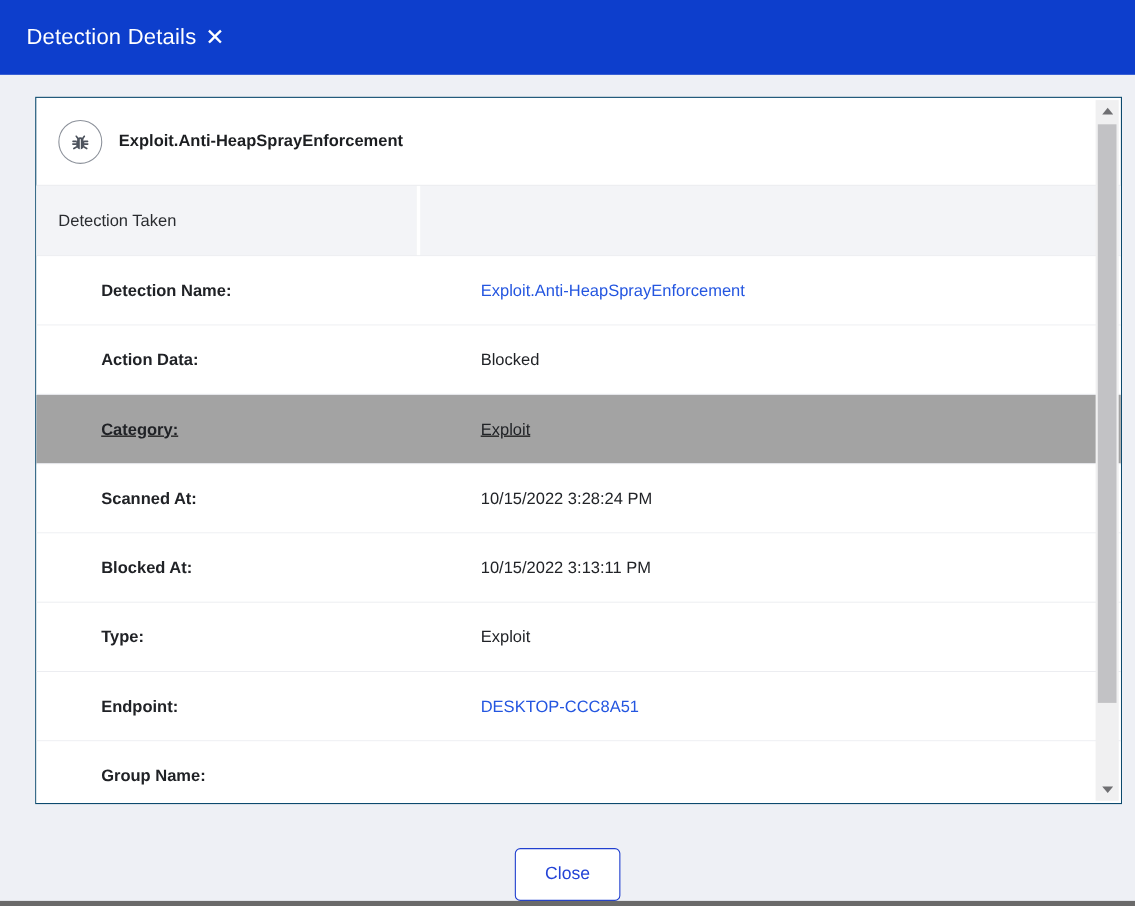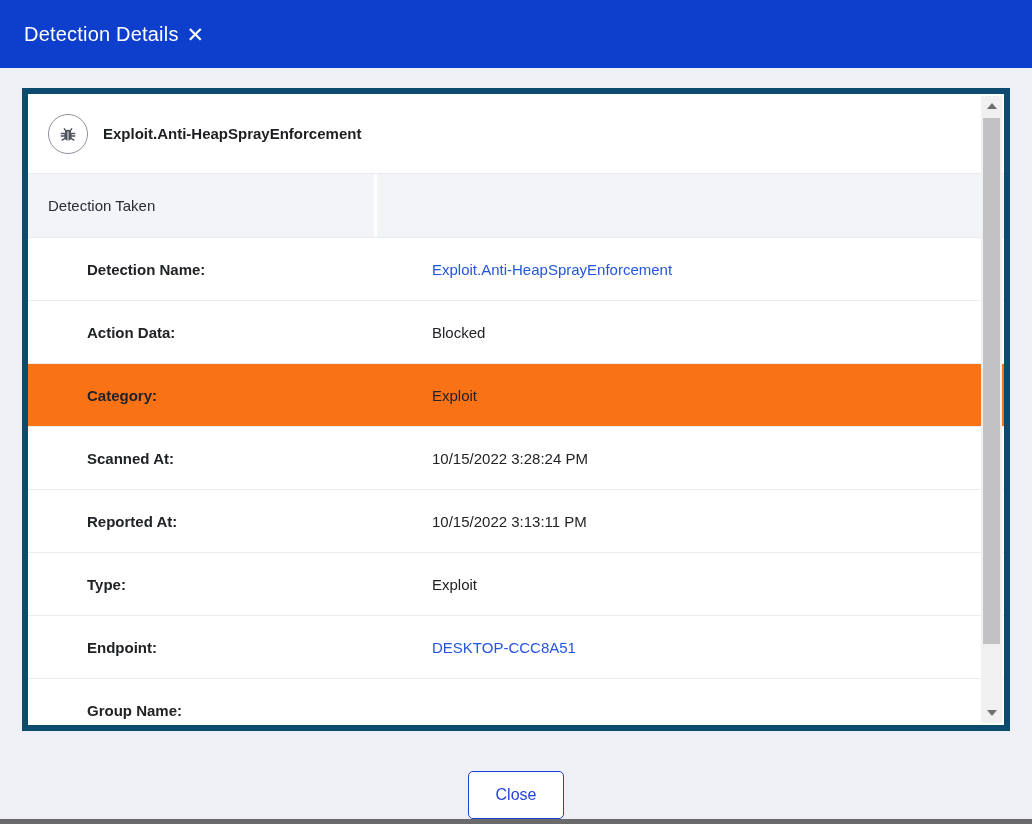--- a/index.html
+++ b/index.html
@@ -20,24 +20,24 @@
     padding: 0 24px 0 24px;
   }
   .modal-title { color: #ffffff; font-size: 20px; font-weight: 400; letter-spacing: 0.2px; }
   .close-x {
     color: #ffffff; font-size: 21px; line-height: 1;
     cursor: pointer; padding: 4px 8px; font-weight: 400;
   }
 
   
   .card {
-    position: absolute; left: 22px; top: 88px;
+    position: absolute; left: 32px; top: 88px;
     width: 988px; height: 643px;
     background: #ffffff;
-    border: 6px solid #0c4a6e;
+    border: 1px solid #0c4a6e;
     overflow: hidden;
   }
 
   .title-row {
     height: 80px;
     border-bottom: 1px solid #e9eaee;
     display: flex; align-items: center;
     padding-left: 20px; gap: 15px;
   }
   .bug-circle {
@@ -64,21 +64,21 @@
   .section-row .sec-value { flex: 1; }
 
   
   .row {
     height: 63px;
     display: flex; align-items: stretch;
     border-bottom: 1px solid #ecedf1;
     font-size: 15px;
     background: #ffffff;
   }
-  .row.stripe { background: #f97316; }
+  .row.stripe { background: #a3a3a3; text-decoration: underline; }
   .row .cell-label {
     width: 349px; padding-left: 20px;
     display: flex; align-items: center;
     font-weight: 700; color: #202226; margin-left: 39px;
   }
   .row .cell-value {
     flex: 1; padding-left: 16px;
     display: flex; align-items: center;
     color: #212327;
   }
@@ -176,21 +176,21 @@
     <div class="cell-label">Category:</div>
     <div class="cell-value">Exploit</div>
   </div>
 
   <div class="row">
     <div class="cell-label">Scanned At:</div>
     <div class="cell-value">10/15/2022 3:28:24 PM</div>
   </div>
 
   <div class="row">
-    <div class="cell-label">Reported At:</div>
+    <div class="cell-label">Blocked At:</div>
     <div class="cell-value">10/15/2022 3:13:11 PM</div>
   </div>
 
   <div class="row">
     <div class="cell-label">Type:</div>
     <div class="cell-value">Exploit</div>
   </div>
 
   <div class="row">
     <div class="cell-label">Endpoint:</div>

